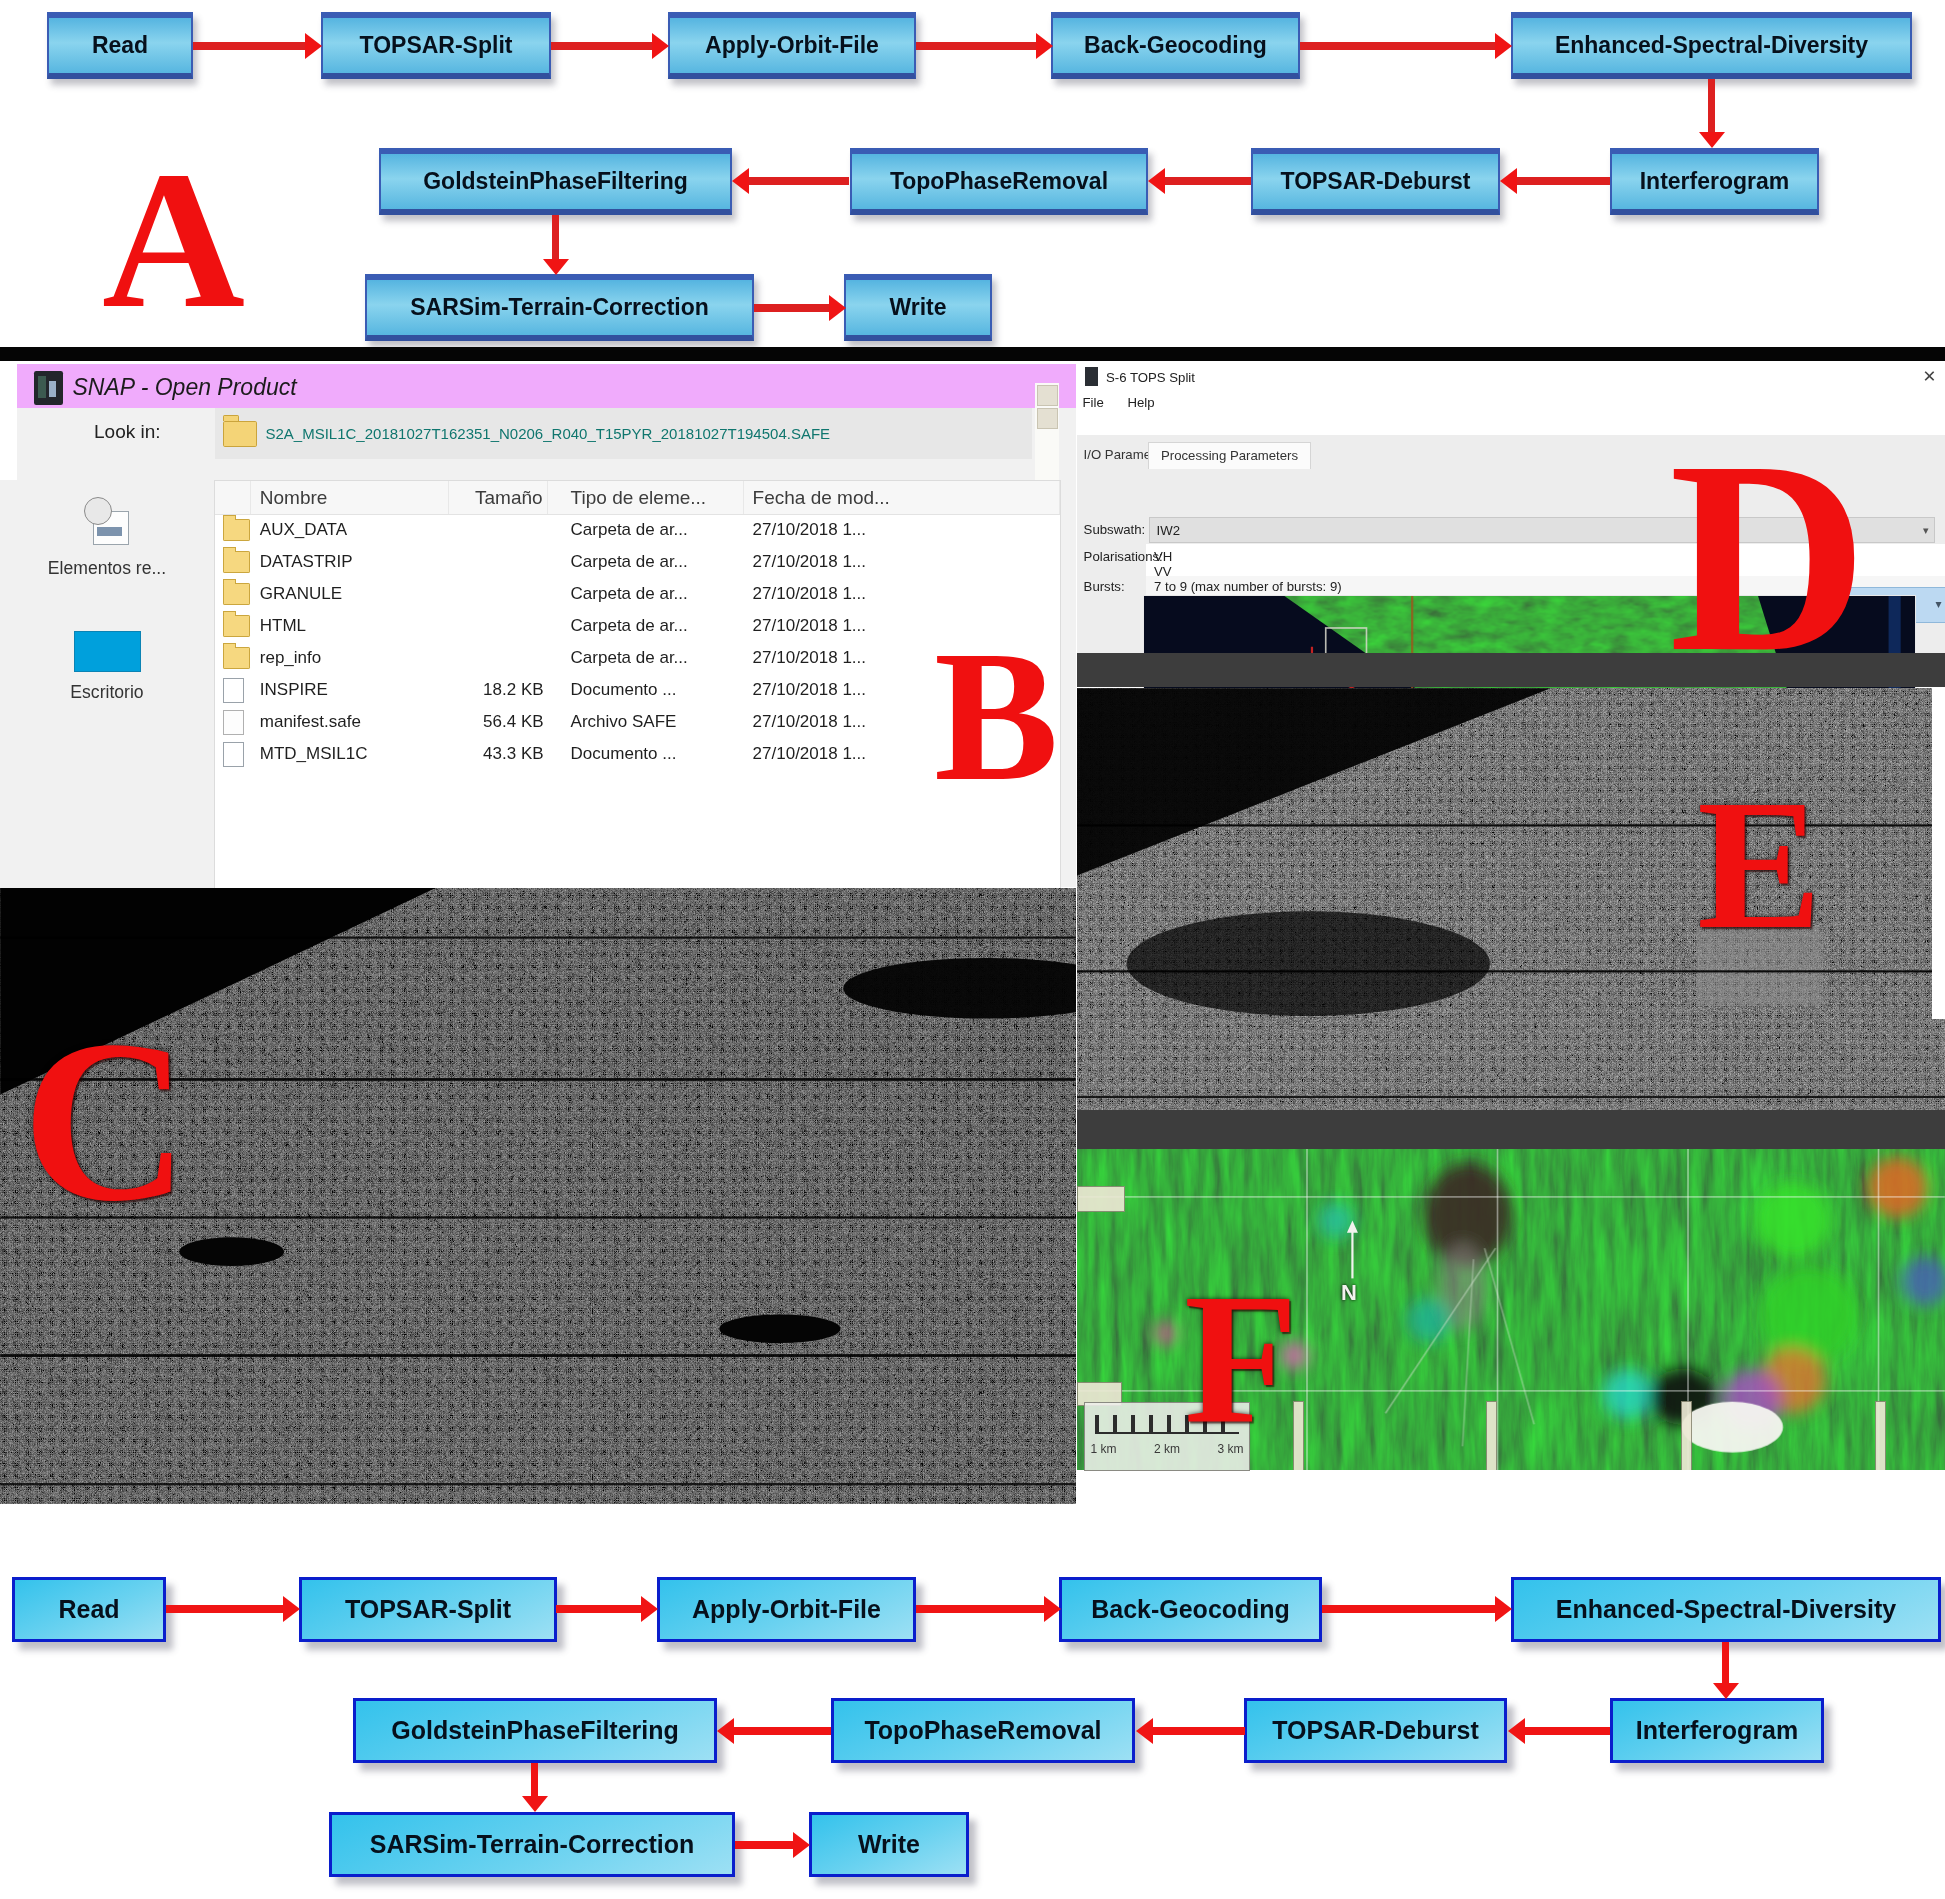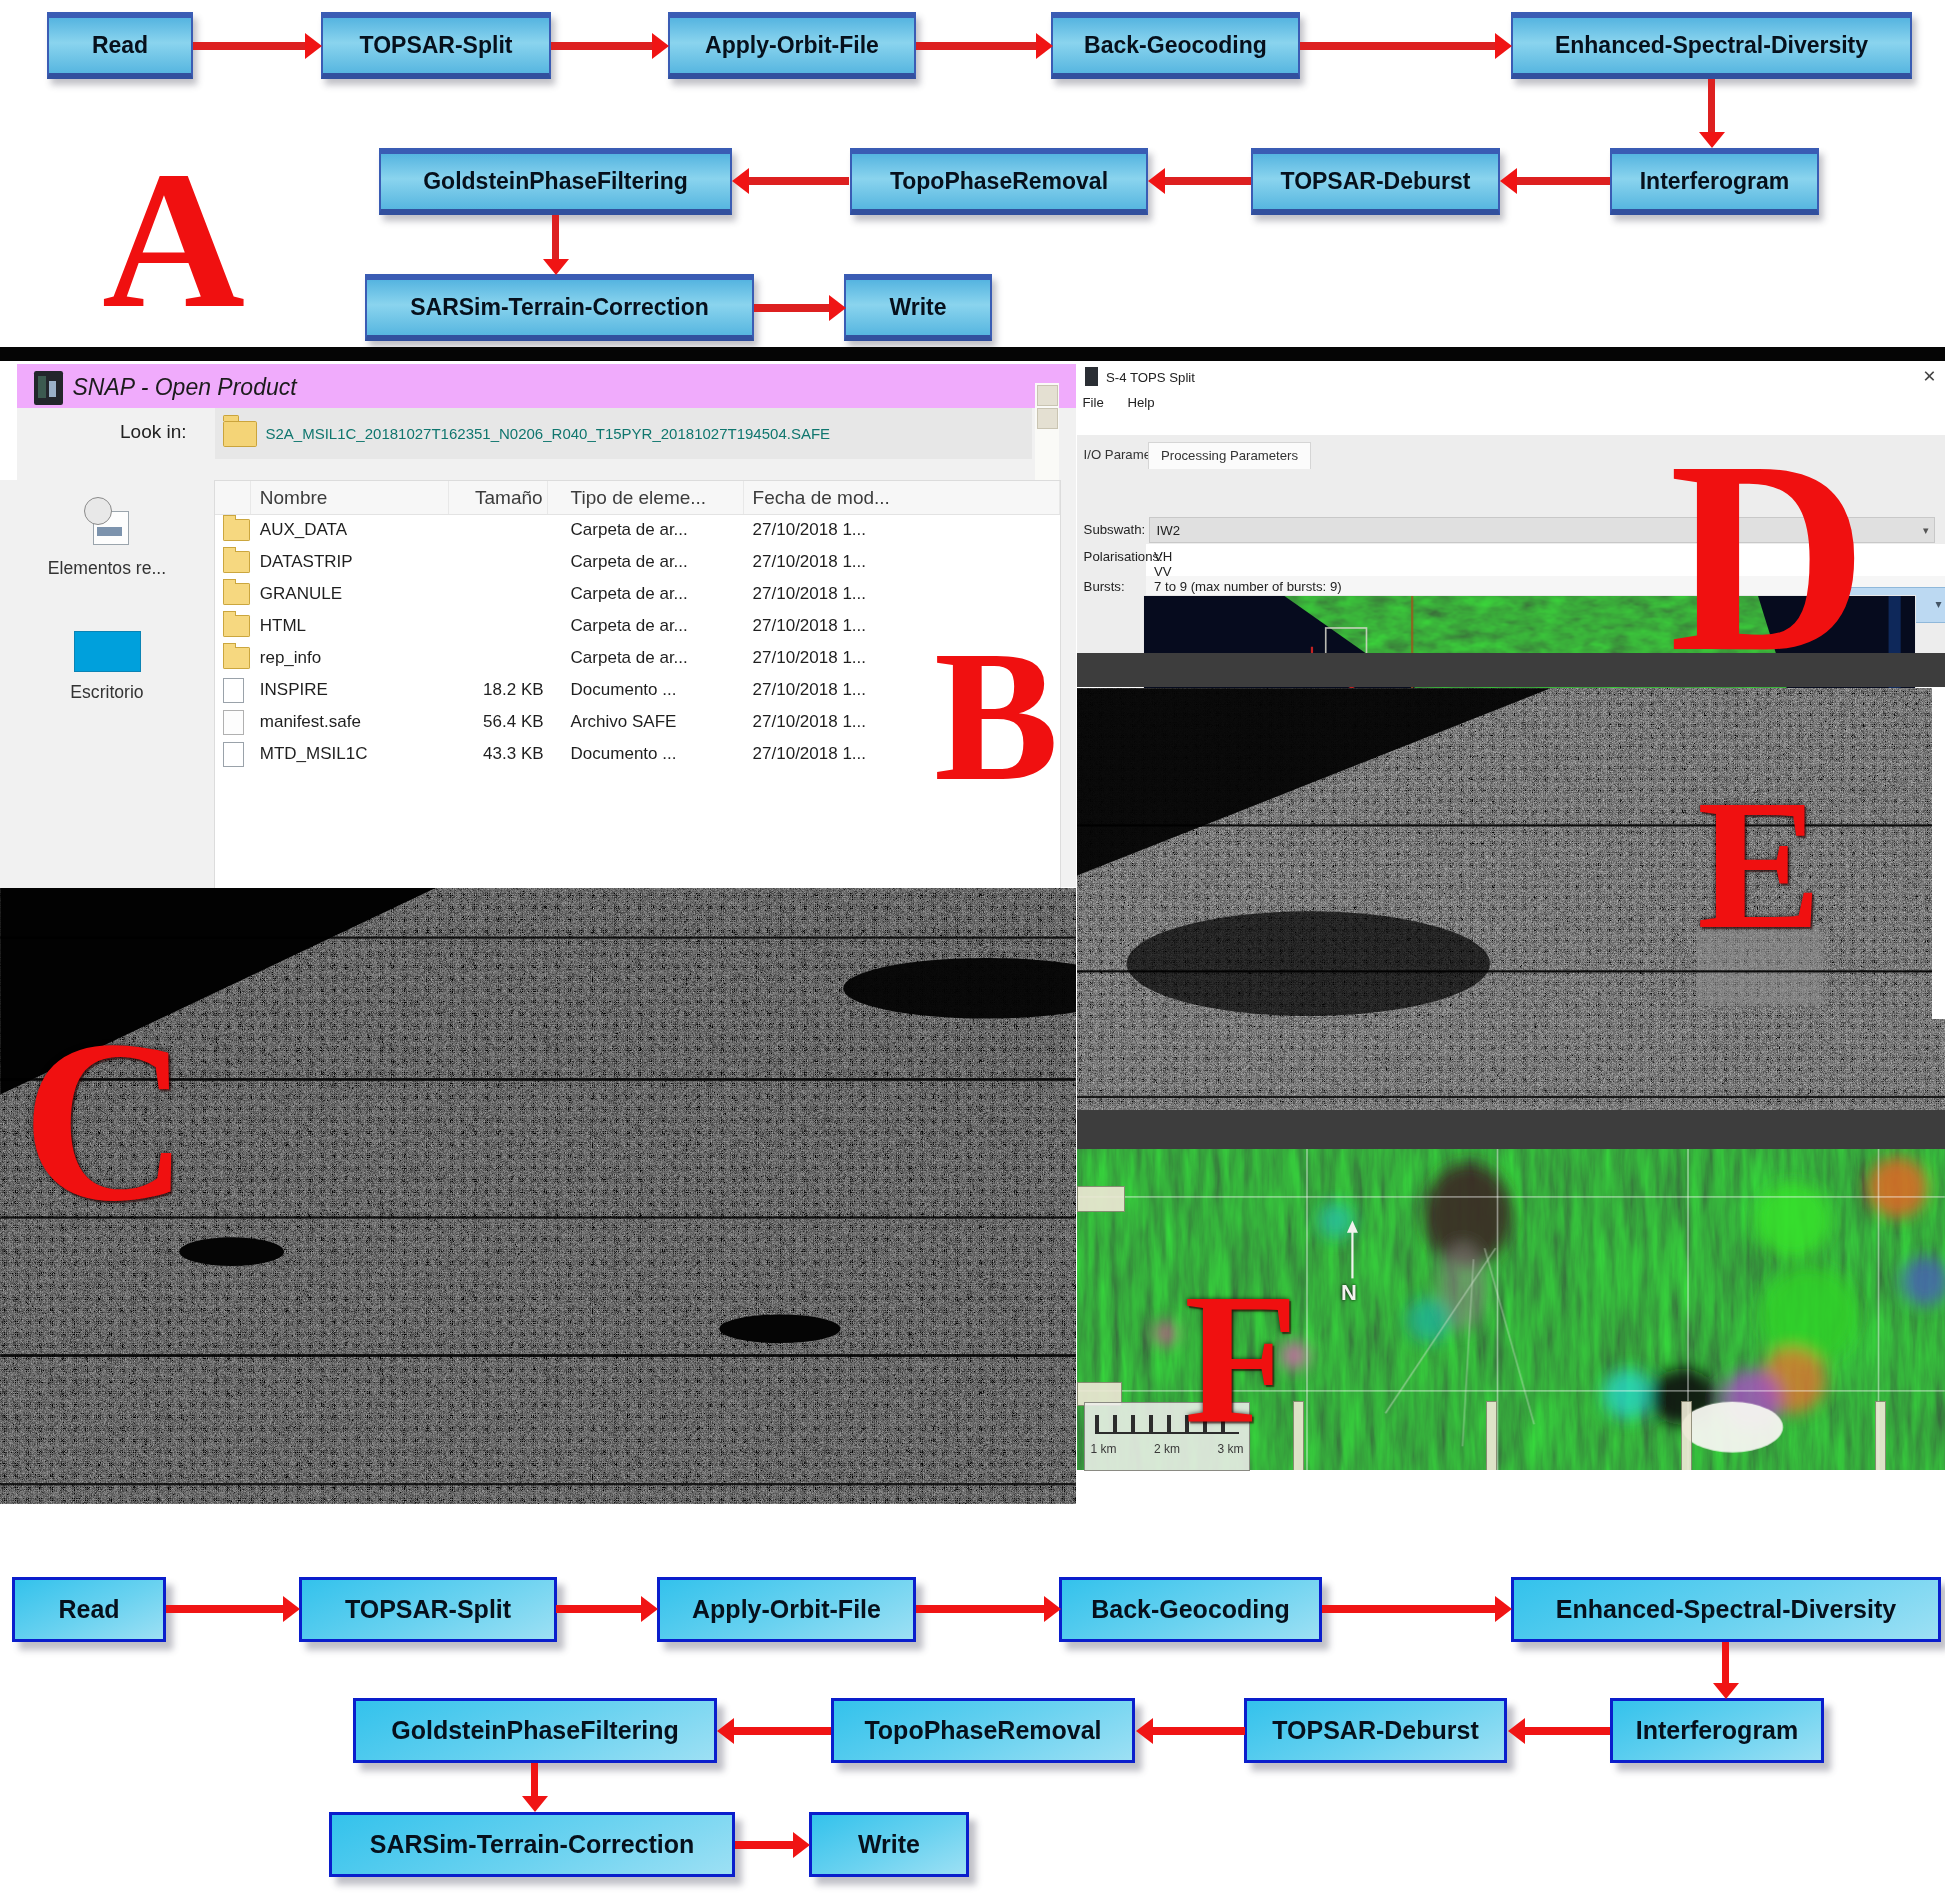--- a/index.html
+++ b/index.html
@@ -36,21 +36,21 @@
   #divider{position:absolute;left:0;top:347px;width:1946px;height:14.3px;background:#050505;}
 
   
   #open-dialog{position:absolute;left:0px;top:361px;width:1076px;height:527px;background:#ffffff;}
   #op-body{position:absolute;left:16.5px;top:47px;width:1059px;height:479px;background:#f1f1f1;}
   #op-titlebar{position:absolute;left:16.5px;top:3.3px;width:1059px;height:44px;background:#f0abfc;font-style:italic;}
   .op-title-icon{position:absolute;left:17.6px;top:6.6px;width:29px;height:34px;background:#23262c;border-radius:2.2px;}
   .op-title-icon i{position:absolute;left:4.4px;top:5.5px;width:7.7px;height:22px;background:#3c5a50;}
   .op-title-icon b{position:absolute;left:15.4px;top:10px;width:6.6px;height:16.5px;background:#9ab0c8;}
   #op-title{position:absolute;left:56px;top:10px;font-size:23px;color:#1c1c1c;}
-  #lookin-label{position:absolute;left:120px;top:60px;font-size:19px;color:#222;}
+  #lookin-label{position:absolute;left:94px;top:60px;font-size:19px;color:#222;}
   #lookin-combo{position:absolute;left:215px;top:47px;width:817px;height:51px;background:#e7e7e7;
       display:flex;align-items:center;}
   .folder-glyph{position:relative;display:inline-block;width:32px;height:24px;background:#f4d477;
       border:1.1px solid #caa43c;border-radius:1.7px;margin:0 8.8px 0 7.7px;flex:0 0 auto;}
   .folder-glyph::before{content:'';position:absolute;left:-1.1px;top:-6.6px;width:14.3px;height:5.5px;
       background:#f4d477;border:1.1px solid #caa43c;border-bottom:none;border-radius:1.7px 1.7px 0 0;}
   #lookin-value{font-size:15px;color:#0f766e;white-space:nowrap;overflow:hidden;text-align:right;}
   #op-scrollstrip{position:absolute;left:1035px;top:22px;width:24px;height:452px;background:#fafaf7;}
   .mini-btn{position:absolute;left:2.2px;width:19px;height:19px;background:#e4e0d2;border:0.6px solid #c9c4b2;}
 
@@ -305,21 +305,21 @@
       <rect y="345" width="1952" height="5" fill="#000" opacity="0.9"></rect>
       <rect y="596" width="1952" height="4" fill="#000" opacity="0.85"></rect>
       <rect y="846" width="1952" height="5" fill="#000" opacity="0.9"></rect>
       <rect y="1080" width="1952" height="4" fill="#000" opacity="0.8"></rect>
     </svg>
     <div class="panel-letter letter-shadow" style="left:22px;top:118px;font-size:231px;">C</div>
   </section>
 
   <section id="split-dialog">
     <span id="sd-title-icon"></span>
-    <span id="sd-title">S-4 TOPS Split</span>
+    <span id="sd-title">S-6 TOPS Split</span>
     <span id="sd-close">✕</span>
     <div id="sd-menu">
       <span>File</span>
       <span>Help</span>
     </div>
     <div id="sd-content">
       <span class="sd-tab" id="sd-tab-io">I/O Parameters</span>
       <span class="sd-tab" id="sd-tab-active">Processing Parameters</span>
 
       <span class="sd-label" style="top:87px">Subswath:</span>

